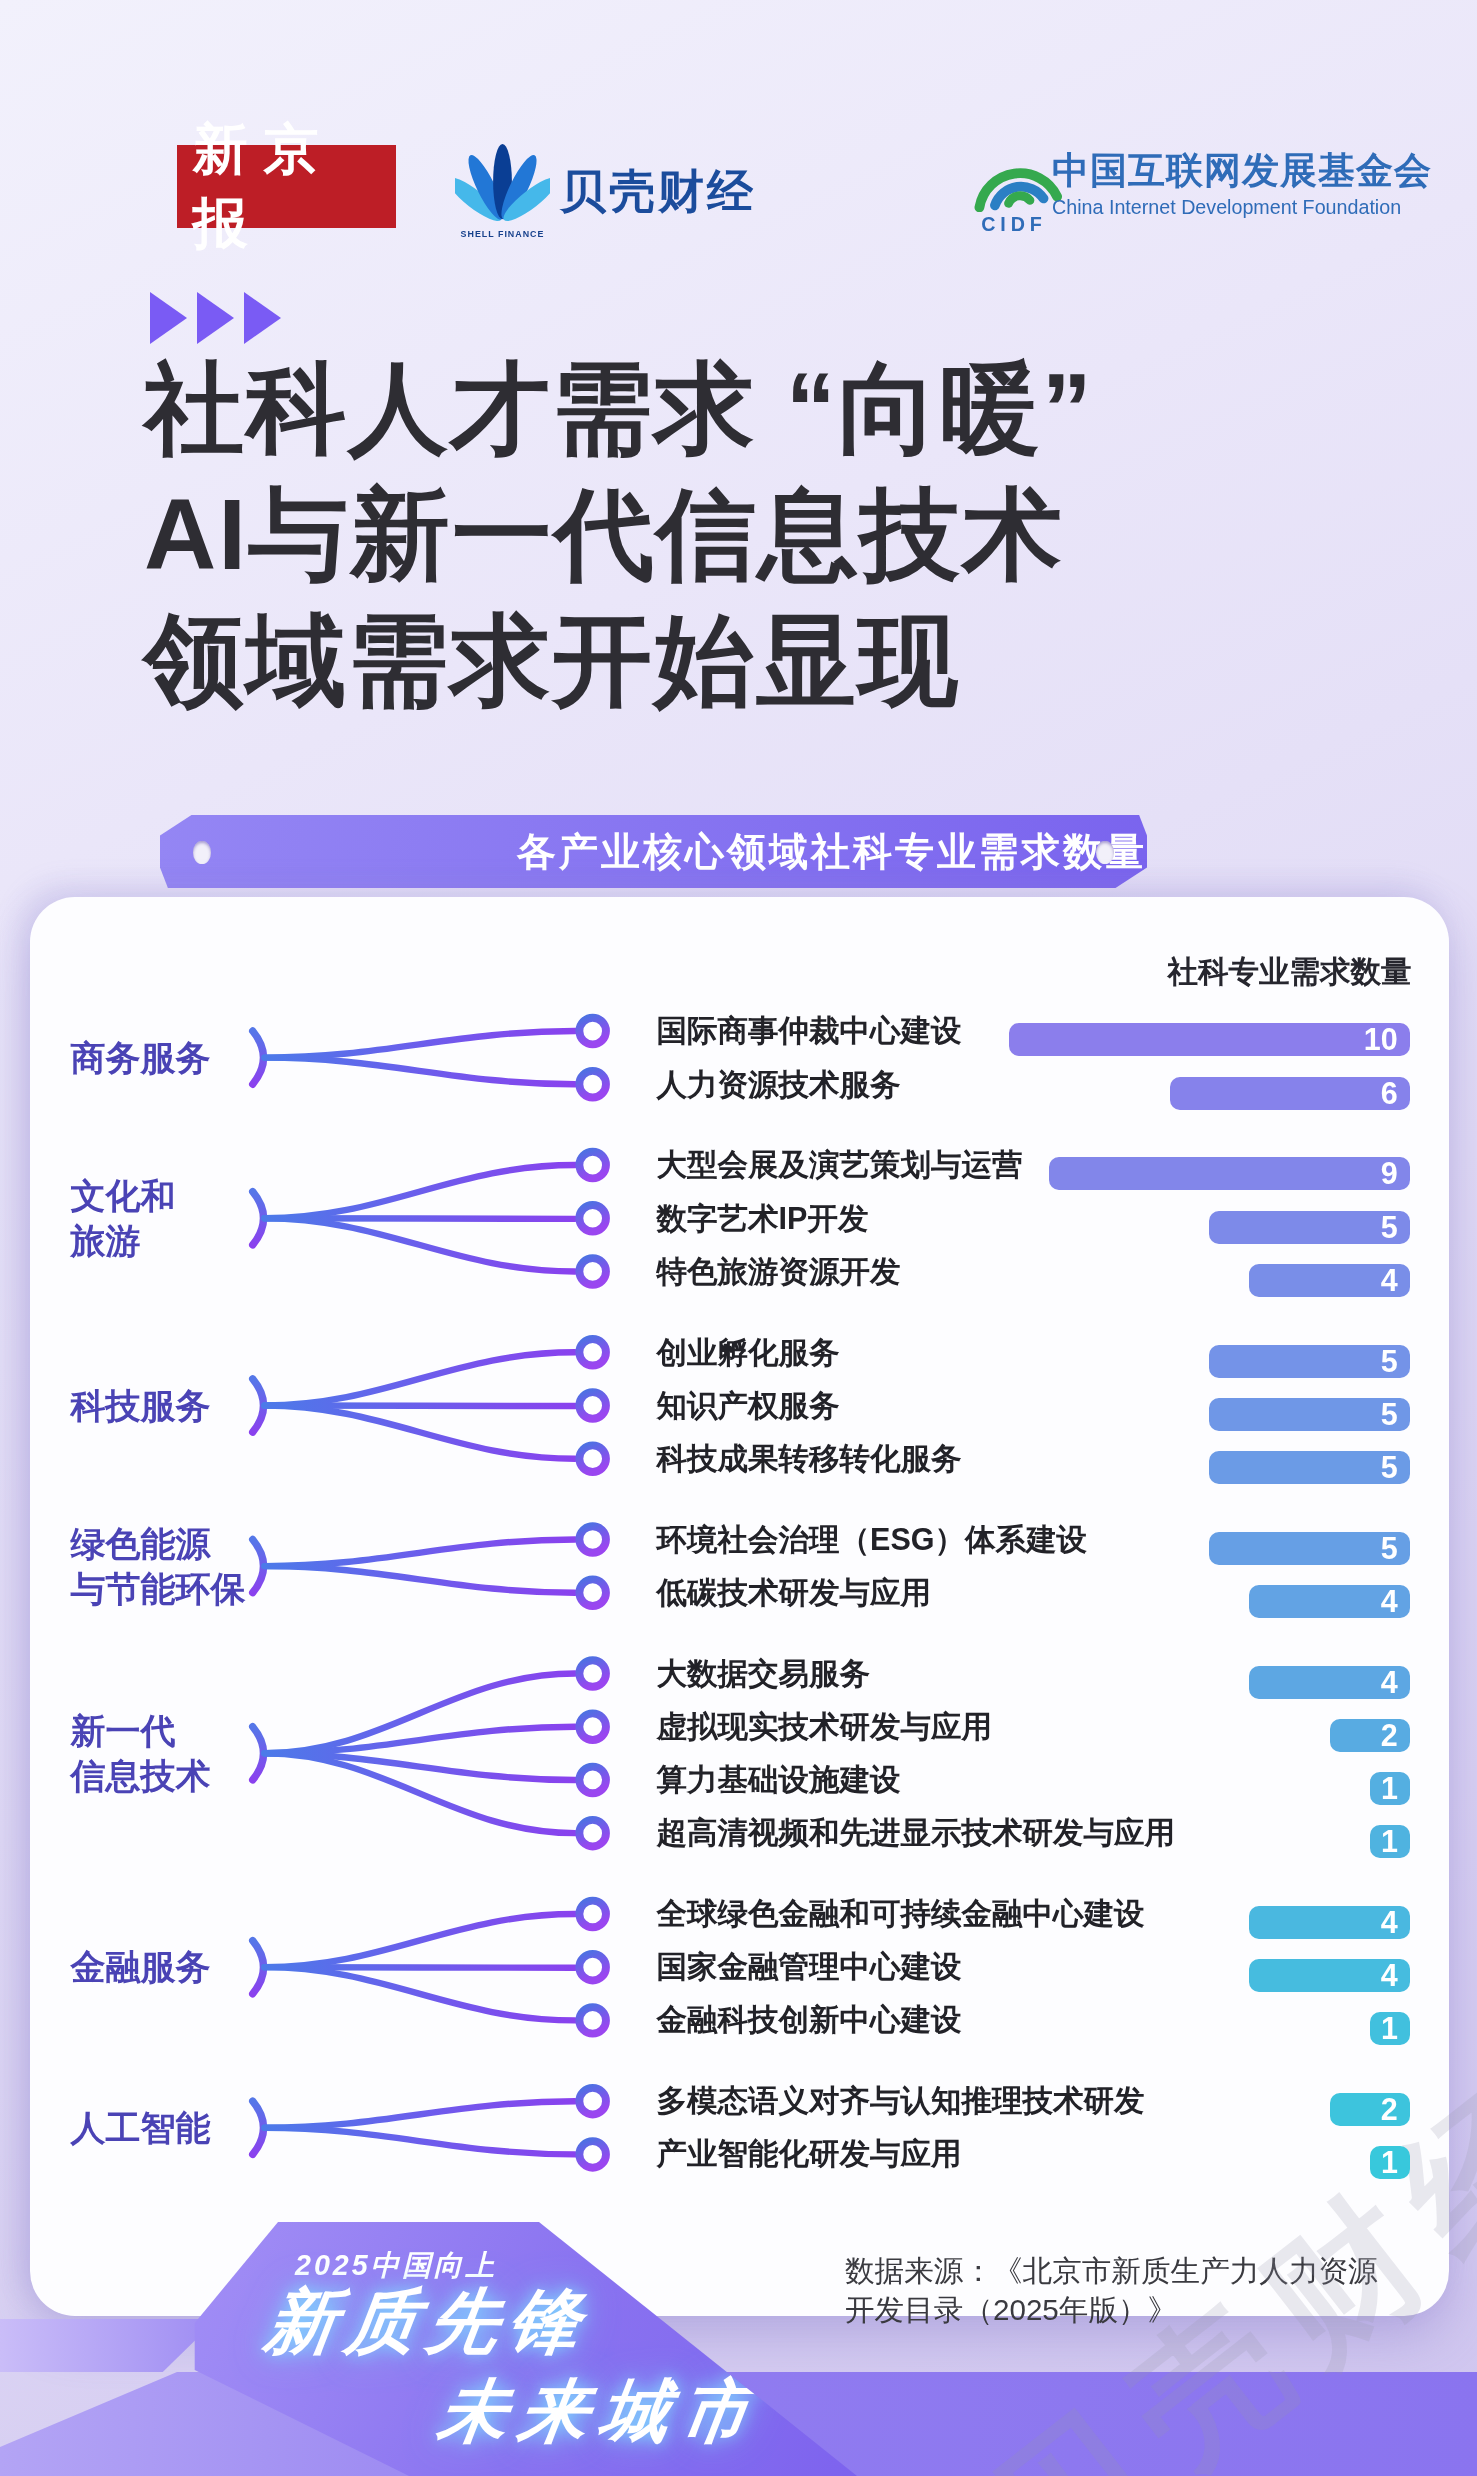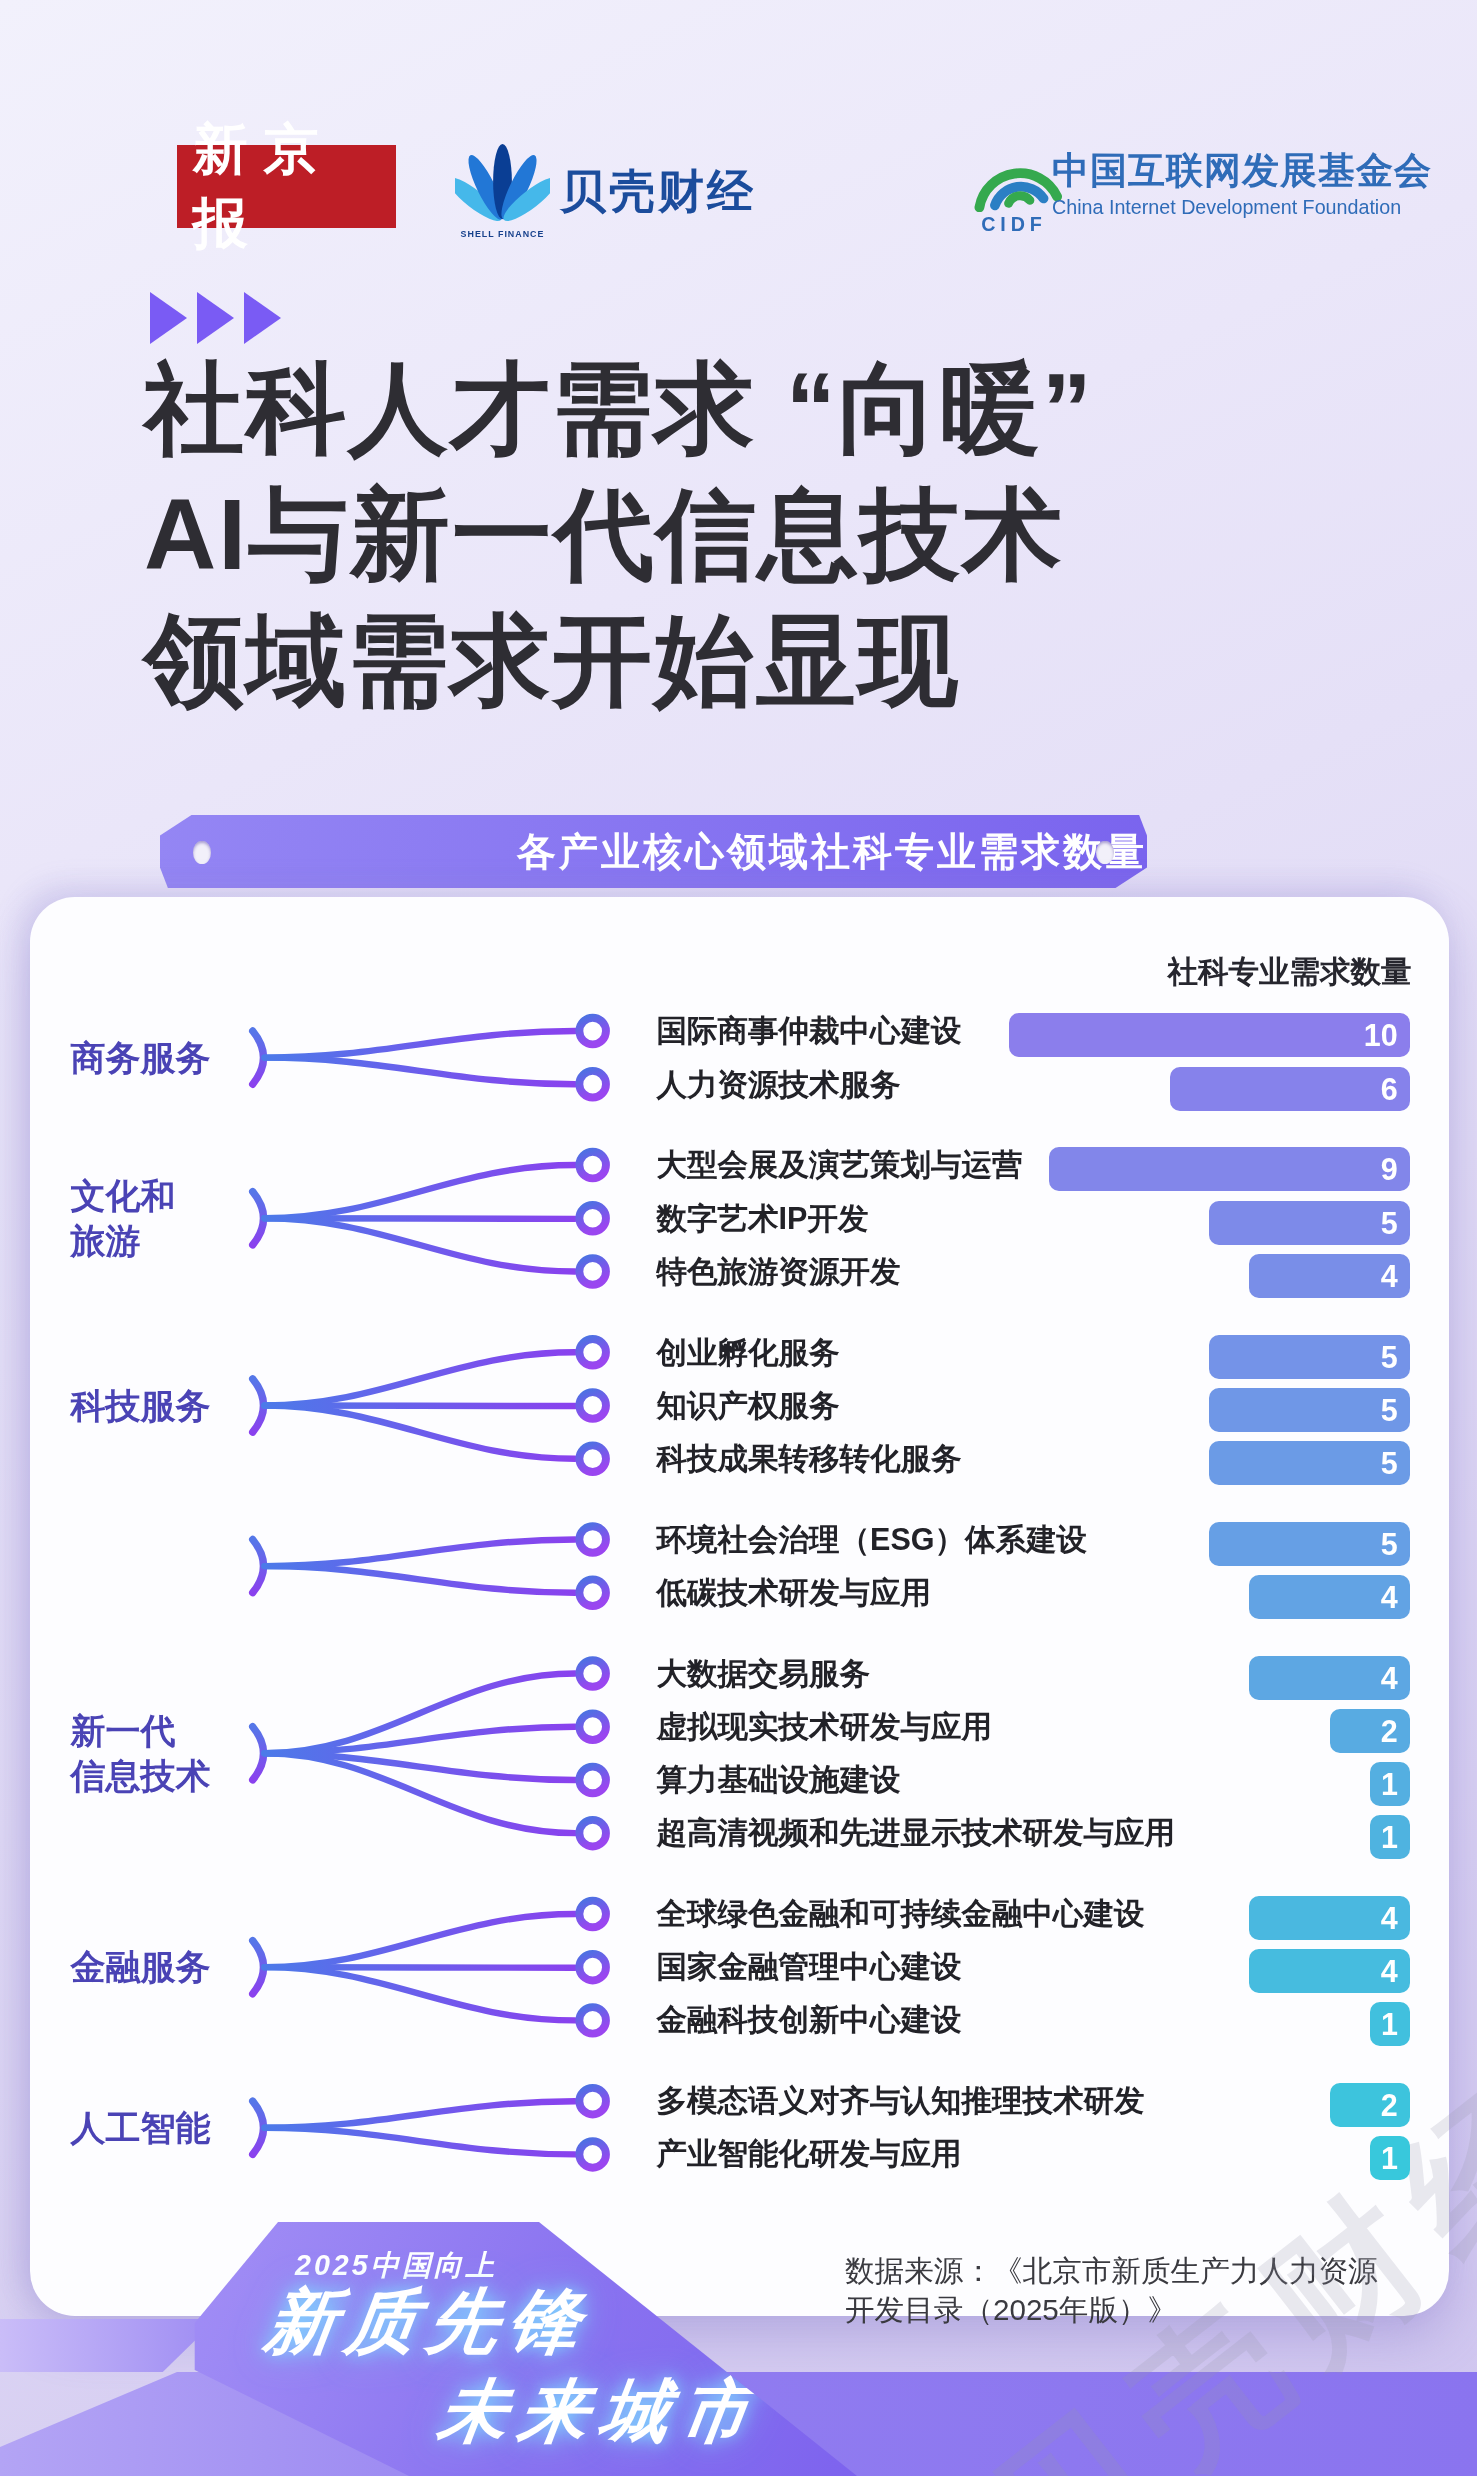--- a/index.html
+++ b/index.html
@@ -50,21 +50,21 @@
   .card-corner-label{ position:absolute; right:37px; top:55px; font-size:30.5px; font-weight:800; color:#26262e; }
   .wm{ position:absolute; font-size:148px; font-weight:800; color:rgba(150,150,172,.20);
     transform:rotate(-38deg); letter-spacing:25.6px; white-space:nowrap; z-index:1; }
   .wm1{ left:926px; top:1374px; width:552px; }
   #overlay{ position:absolute; left:0; top:0; width:1419px; height:1419px; z-index:2; }
   #rows{ position:absolute; left:0; top:0; width:1419px; height:1419px; z-index:3; }
   .glabel{ position:absolute; left:41px; width:246px; font-size:35px; font-weight:800;
     color:#4a43b5; line-height:45px; }
   .irow{ position:absolute; left:0; width:1419px; height:53px; }
   .ilabel{ position:absolute; left:589px; top:0; line-height:53px; font-size:30.5px; font-weight:700; color:#222228; white-space:nowrap;margin-left:38px; }
-  .bar{ position:absolute; right:39px; top:9px; height:44px; border-radius:9.9px;
+  .bar{ position:absolute; right:39px; top:19px; height:33px; border-radius:9.9px;
     display:flex; align-items:center; justify-content:flex-end; padding-right:11.8px;
     color:#fff; font-size:30.5px; font-weight:800; }
   .bar.small{ justify-content:center; padding-right:0; }
 
   
   .band{ left:0; top:2372px; width:1478px; height:104px;
     background:linear-gradient(90deg,#b3a4f5 0%,#907cf0 45%,#8a74ef 100%);
     clip-path:polygon(0 100%,0 72%,177px 0,100% 0,100% 100%); }
   .support{ left:788px; top:2391px; width:680px; text-align:center; font-size:25.6px;
     color:#fff; font-weight:500; letter-spacing:1px; }
@@ -250,20 +250,24 @@
           <div class="bar" style="width:201px;background:#6f97e7">
             <span>5</span>
           </div>
         </div>
         <div class="irow" style="top:535px">
           <div class="ilabel">科技成果转移转化服务</div>
           <div class="bar" style="width:201px;background:#6b9be6">
             <span>5</span>
           </div>
         </div>
+        <div class="glabel" style="top:624px">
+          <div>绿色能源</div>
+          <div>与节能环保</div>
+        </div>
         <div class="irow" style="top:616px">
           <div class="ilabel">环境社会治理（ESG）体系建设</div>
           <div class="bar" style="width:201px;background:#669fe5">
             <span>5</span>
           </div>
         </div>
         <div class="irow" style="top:669px">
           <div class="ilabel">低碳技术研发与应用</div>
           <div class="bar" style="width:161px;background:#62a3e4">
             <span>4</span>

